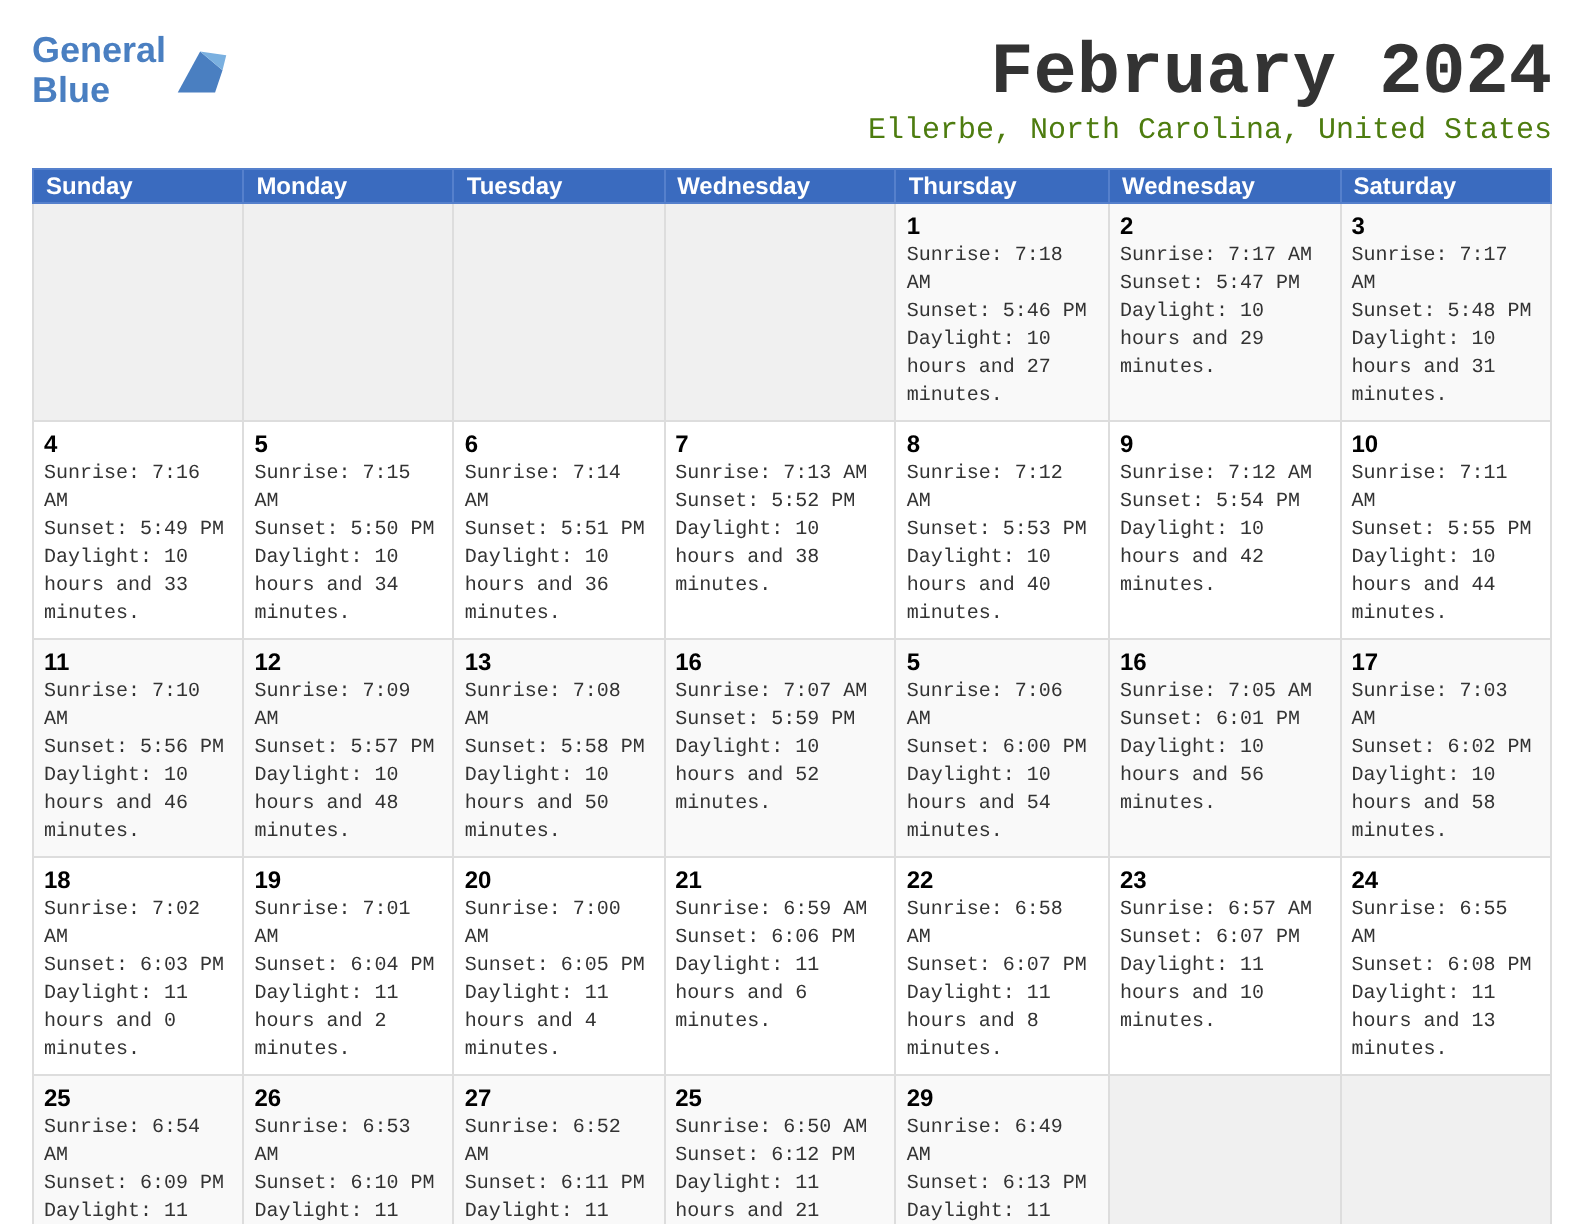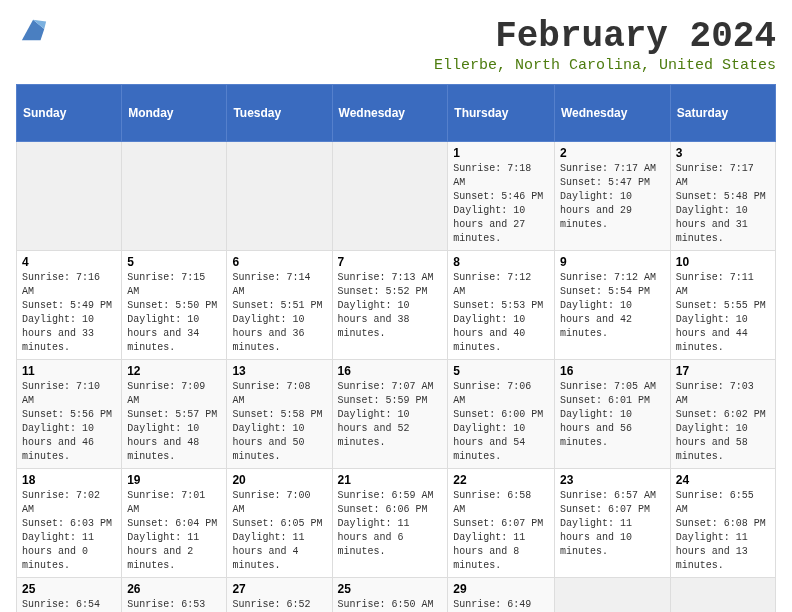--- a/index.html
+++ b/index.html
@@ -50,21 +50,21 @@
     table {
       width: 100%;
       border-collapse: collapse;
       font-size: 11px;
     }
     thead tr {
       background-color: #3a6bbf;
       color: #fff;
     }
     thead th {
-      padding: 21px 6px;
+      padding: 1px 6px;
       text-align: left;
       font-size: 12px;
       font-weight: bold;
       border: 1px solid #5580cc;
     }
     tbody tr {
       vertical-align: top;
     }
     tbody td {
       border: 1px solid #ddd;
@@ -90,20 +90,26 @@
     }
     .empty-cell {
       background: #f0f0f0 !important;
     }
   </style>
 </head>
 <body>
 
 <div class="header">
   <div class="logo">
+    <div>
+      <div class="logo-text">
+        <span>General</span><br>
+        <span style="color:#4a7fc1;">Blue</span>
+      </div>
+    </div>
     <svg class="logo-icon" viewBox="0 0 30 30">
       <polygon points="2,26 14,4 26,14 22,26" fill="#4a7fc1"></polygon>
       <polygon points="14,4 26,14 28,6" fill="#7ab0e0"></polygon>
     </svg>
   </div>
   <div class="title-block">
     <div class="calendar-title">February 2024</div>
     <div class="calendar-subtitle">Ellerbe, North Carolina, United States</div>
   </div>
 </div>

